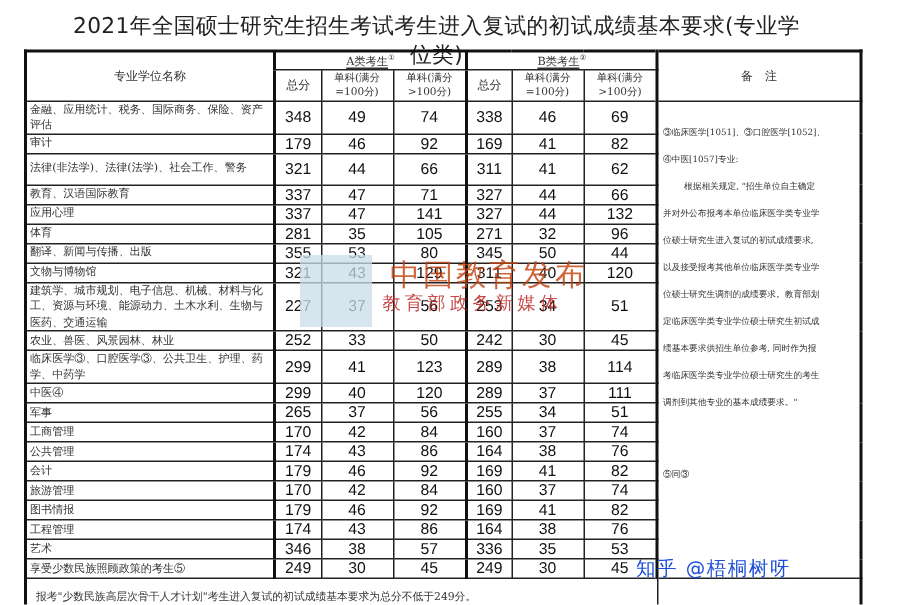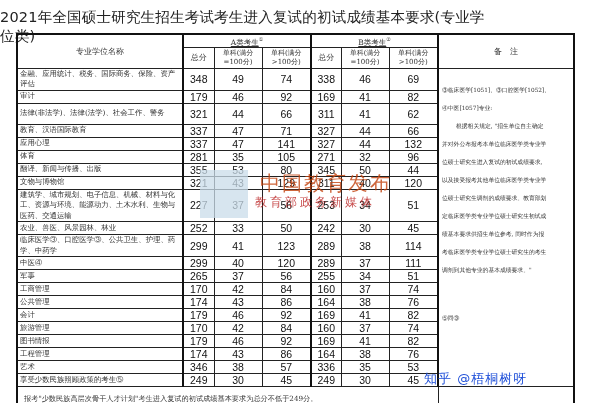--- a/index.html
+++ b/index.html
@@ -1,17 +1,17 @@
 <!DOCTYPE html>
 <html><head>
 <meta charset="utf-8">
 <style>
   html, body { margin:0; padding:0; background:#ffffff; }
   body { width:600px; height:403px; position:relative; overflow:hidden; font-family:"DejaVu Sans", sans-serif; color:#111; }
-  .title { position:absolute; left:0; top:8px; width:490px; font-size:14.5px; color:#222; letter-spacing:0.2px; }
+  .title { position:absolute; left:0; top:8px; width:490px; text-align:center; font-size:14.5px; color:#222; letter-spacing:0.2px;padding-left:46px; }
   table.grid { position:absolute; left:16px; top:33px; border-collapse:collapse; table-layout:fixed; width:557px; border:2px solid #111; }
   table.grid td, table.grid th { border:1px solid #222; padding:0; font-weight:normal; }
   .hdr-name { font-family:Liberation Serif, serif; font-size:8px; text-align:center; color:#333; }
   .hdr-group { font-family:"DejaVu Serif", serif; font-size:7.5px; text-align:center; height:9px; line-height:9px; color:#333; }
   .hdr-group span.u { text-decoration:underline; }
   .hdr-sub { font-family:"DejaVu Serif", serif; font-size:7px; text-align:center; line-height:9px; color:#333; height:20px; }
   .hdr-sub.total { font-size:8px;text-align:center; }
   .name { font-family:"DejaVu Serif", serif; font-size:7.4px; line-height:10.5px; padding-left:2px !important; color:#333; text-align:left; vertical-align:middle; }
   .num { font-family:"Liberation Sans", sans-serif; font-size:10.5px; text-align:center; vertical-align:middle; color:#111; }
   .r1 { height:11px; }

